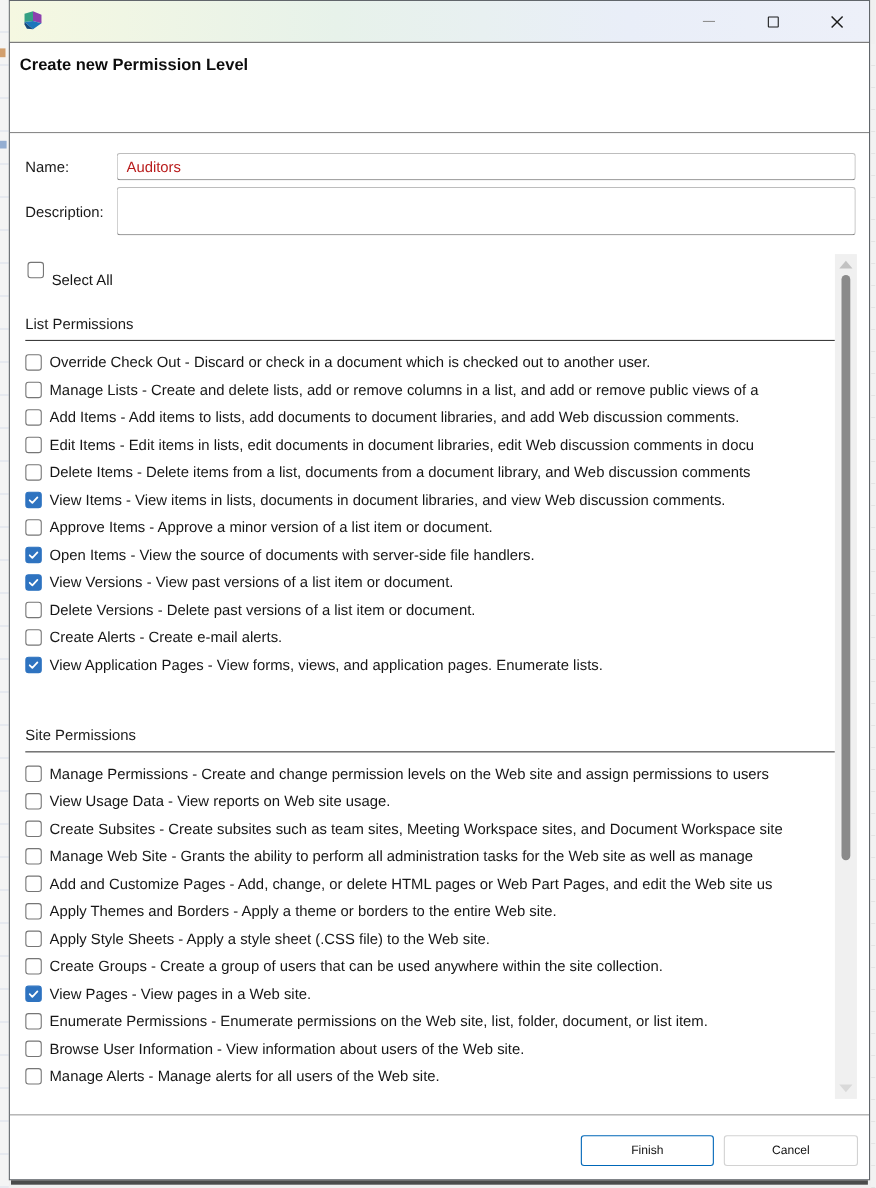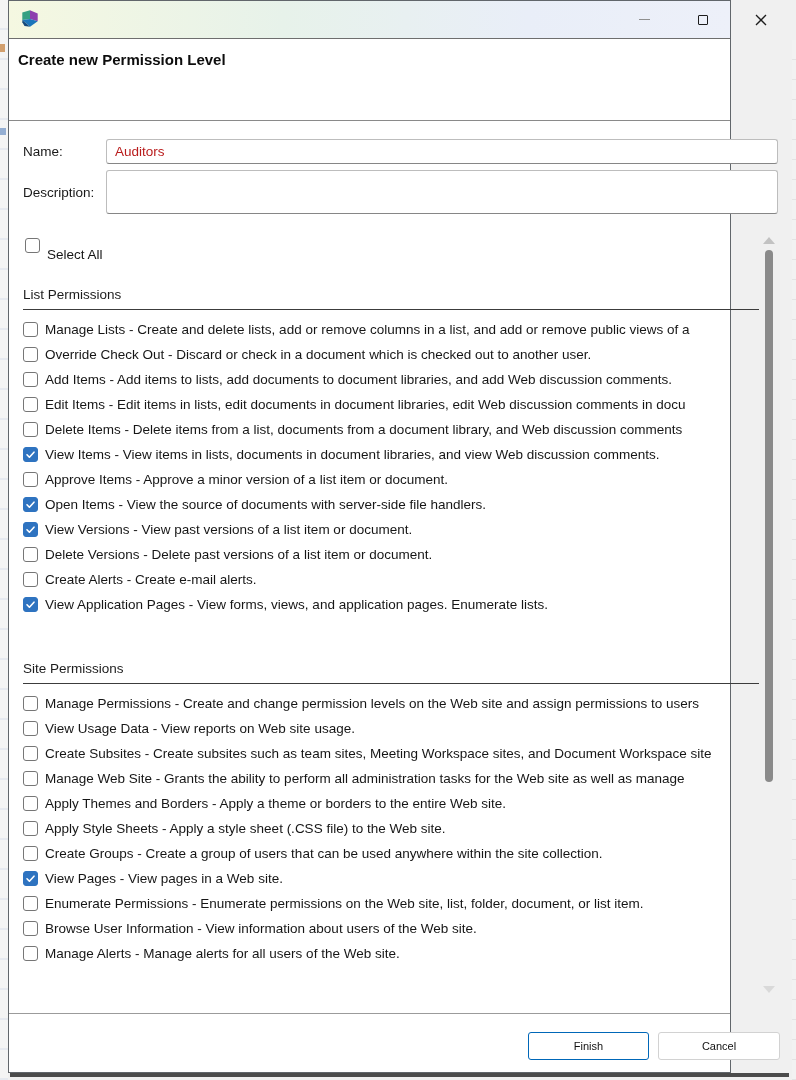--- a/index.html
+++ b/index.html
@@ -8,21 +8,21 @@
   .screen { position:relative; width:796px; height:1080px; overflow:hidden; background:#f0f0f0; }
 
   
   .bg-left { position:absolute; left:0; top:0; width:8px; height:1080px; background:#f4f4f4;
     background-image:repeating-linear-gradient(to bottom,#f4f4f4 0 28px, #e6e9ef 28px 30px); }
   .bg-left .artifact-a { position:absolute; left:0; top:44px; width:5px; height:8px; background:#c98a4b; opacity:.8; }
   .bg-left .artifact-b { position:absolute; left:0; top:128px; width:6px; height:7px; background:#7c9cc9; opacity:.8; }
   .bg-right { position:absolute; left:792px; top:40px; width:4px; height:1040px; background:#f2f2f2;
     background-image:repeating-linear-gradient(to bottom,#f2f2f2 0 19px, #e3e3e3 19px 20px); }
 
-  .dialog { position:absolute; left:8px; top:0; width:723px; height:1073px; background:#ffffff;
+  .dialog { position:absolute; left:8px; top:0; width:783px; height:1073px; background:#ffffff;
     border:1px solid #61666b; }
   .dialog-shadow { position:absolute; left:10px; top:1073px; width:779px; height:4px; background:#4b4b4b; }
 
   
   .titlebar { position:absolute; left:0; top:0; width:100%; height:38px;
     background:linear-gradient(90deg,#f5f8e1 0%,#e7f2ea 38%,#e9eef8 72%,#edf0f9 100%);
     border-bottom:1px solid #6e6e6e; }
   .app-icon { position:absolute; left:10px; top:7px; width:22px; height:22px; }
   .win-btn { position:absolute; top:0; width:36px; height:37px; display:flex; align-items:center; justify-content:center; }
   .win-btn.min { left:617px; }
@@ -122,25 +122,25 @@
       <div class="select-all-row">
         <span class="checkbox"></span>
         <span class="select-all-label">Select All</span>
       </div>
       <div id="sections-host">
           <div class="section-title">List Permissions</div>
           <div class="section-rule"></div>
           <div class="rows">
             <div class="perm-row">
               <span class="checkbox"></span>
+              <span class="perm-label">Override Check Out - Discard or check in a document which is checked out to another user.</span>
+            </div>
+            <div class="perm-row">
+              <span class="checkbox"></span>
               <span class="perm-label">Manage Lists - Create and delete lists, add or remove columns in a list, and add or remove public views of a</span>
-            </div>
-            <div class="perm-row">
-              <span class="checkbox"></span>
-              <span class="perm-label">Override Check Out - Discard or check in a document which is checked out to another user.</span>
             </div>
             <div class="perm-row">
               <span class="checkbox"></span>
               <span class="perm-label">Add Items - Add items to lists, add documents to document libraries, and add Web discussion comments.</span>
             </div>
             <div class="perm-row">
               <span class="checkbox"></span>
               <span class="perm-label">Edit Items - Edit items in lists, edit documents in document libraries, edit Web discussion comments in docu</span>
             </div>
             <div class="perm-row">
@@ -203,20 +203,24 @@
               <span class="checkbox"></span>
               <span class="perm-label">View Usage Data - View reports on Web site usage.</span>
             </div>
             <div class="perm-row">
               <span class="checkbox"></span>
               <span class="perm-label">Create Subsites - Create subsites such as team sites, Meeting Workspace sites, and Document Workspace site</span>
             </div>
             <div class="perm-row">
               <span class="checkbox"></span>
               <span class="perm-label">Manage Web Site - Grants the ability to perform all administration tasks for the Web site as well as manage</span>
+            </div>
+            <div class="perm-row">
+              <span class="checkbox"></span>
+              <span class="perm-label">Add and Customize Pages - Add, change, or delete HTML pages or Web Part Pages, and edit the Web site us</span>
             </div>
             <div class="perm-row">
               <span class="checkbox"></span>
               <span class="perm-label">Apply Themes and Borders - Apply a theme or borders to the entire Web site.</span>
             </div>
             <div class="perm-row">
               <span class="checkbox"></span>
               <span class="perm-label">Apply Style Sheets - Apply a style sheet (.CSS file) to the Web site.</span>
             </div>
             <div class="perm-row">

